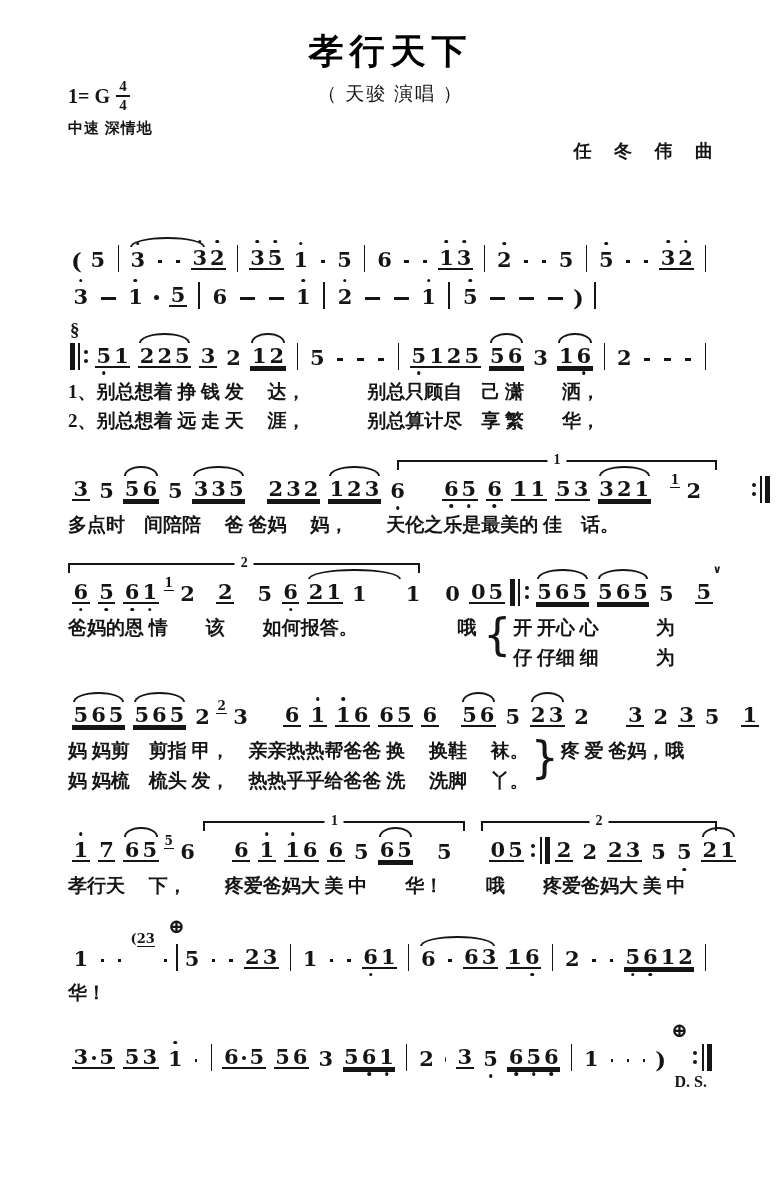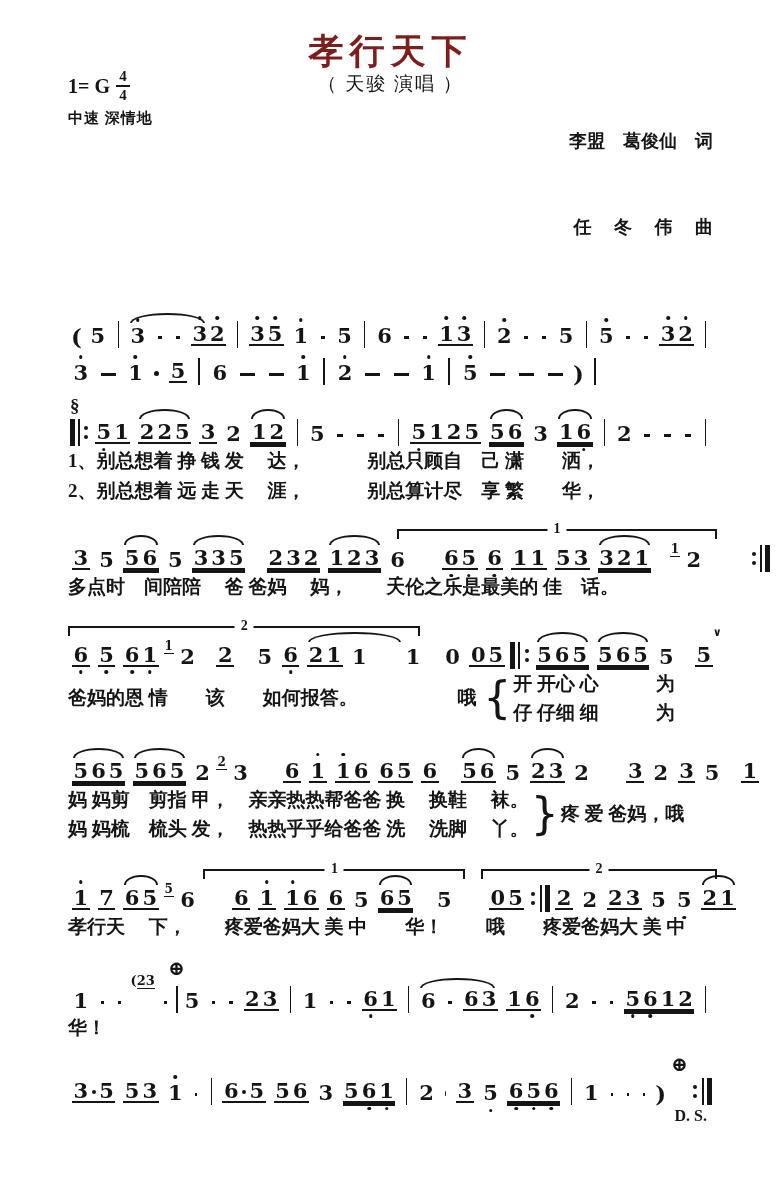--- a/index.html
+++ b/index.html
@@ -2,21 +2,21 @@
 <html><head>
 <meta charset="utf-8">
 <style>
   html,body{margin:0;padding:0;background:#fff;}
   body{width:779px;height:1190px;overflow:hidden;color:#151515;
        font-family:"Liberation Serif","DejaVu Serif",serif;}
   .sheet{position:relative;padding:34px 66px 10px 68px;box-sizing:border-box;}
 
   
   .title{font-size:35px;font-weight:bold;text-align:center;letter-spacing:6px;line-height:1;}
-  .hrow{display:grid;grid-template-columns:1fr auto 1fr;align-items:flex-start;margin-top:0;}
+  .hrow{display:grid;grid-template-columns:1fr auto 1fr;align-items:flex-start;margin-top:10px;}
   .keyblock{font-weight:bold;}
   .keyline{display:flex;align-items:center;font-size:20px;gap:4px;}
   .meter{display:inline-flex;flex-direction:column;align-items:center;line-height:1;font-size:15px;font-weight:bold;margin-left:2px;}
   .meter i{display:block;width:14px;height:2px;background:#151515;margin:1px 0;}
   .tempo{font-size:15px;font-weight:bold;margin-top:6px;letter-spacing:1px;}
   .subtitle{font-size:19px;font-weight:normal;padding-top:2px;letter-spacing:2px;}
   .credits{text-align:right;font-size:18px;font-weight:bold;line-height:1.6;white-space:pre;}
 
   
   #score{margin-top:16px;}
@@ -52,48 +52,47 @@
   .annU{border-bottom:1.5px solid #151515;}
   .coda{font-size:20px;line-height:1;}
   .coda.up{align-self:flex-start;transform:translateY(-24px);margin:0 2px;}
   .rel{position:relative;}
   .cluster.rel .coda.abs{position:absolute;top:-28px;left:50%;transform:translateX(-50%);}
   .segno{position:absolute;top:-24px;left:2px;font-size:19px;font-weight:bold;}
   .volta{position:absolute;top:-16px;height:8px;border-top:2.5px solid #151515;
          border-left:2.5px solid #151515;border-right:2.5px solid #151515;}
   .vlabel{position:absolute;top:-10px;left:50%;transform:translateX(-50%);
           background:#fff;padding:0 6px;font-size:14px;font-weight:bold;line-height:1.2;}
-  .lyr{display:flex;align-items:center;font-size:19px;font-weight:bold;
+  .lyr{display:flex;margin-top:7px;font-size:19px;font-weight:bold;
        white-space:pre;line-height:1.55;}
   .lcol{display:inline-flex;flex-direction:column;}
   .brace{font-size:44px;font-weight:normal;line-height:1;margin:0 2px;
          font-family:"DejaVu Sans",sans-serif;}
   .ds{text-align:right;font-size:16px;font-weight:bold;margin:2px 6px 0 0;}
 </style>
 </head>
 <body>
 
 <div class="sheet">
-  <div class="title" style="color: #7f1d1d;">孝行天下</div>
+  <div class="title" style="color: #000000;">孝行天下</div>
 
   <div class="hrow">
     <div class="keyblock">
       <div class="keyline">
         <span>1= G</span>
         <span class="meter">
           <span>4</span>
           <i></i>
           <span>4</span>
         </span>
       </div>
       <div class="tempo">中速 深情地</div>
     </div>
     <div class="subtitle">（ 天骏 演唱 ）</div>
     <div class="credits">
-      <div>李盟　葛俊仙　词</div>
       <div>任　 冬　 伟　 曲</div>
     </div>
   </div>
 
   <div id="score">
       <section class="mline" style="margin-top: 22px;">
         <div class="notes">
           <span class="paren">(</span>
           <span class="tk">
             <span class="grp">

